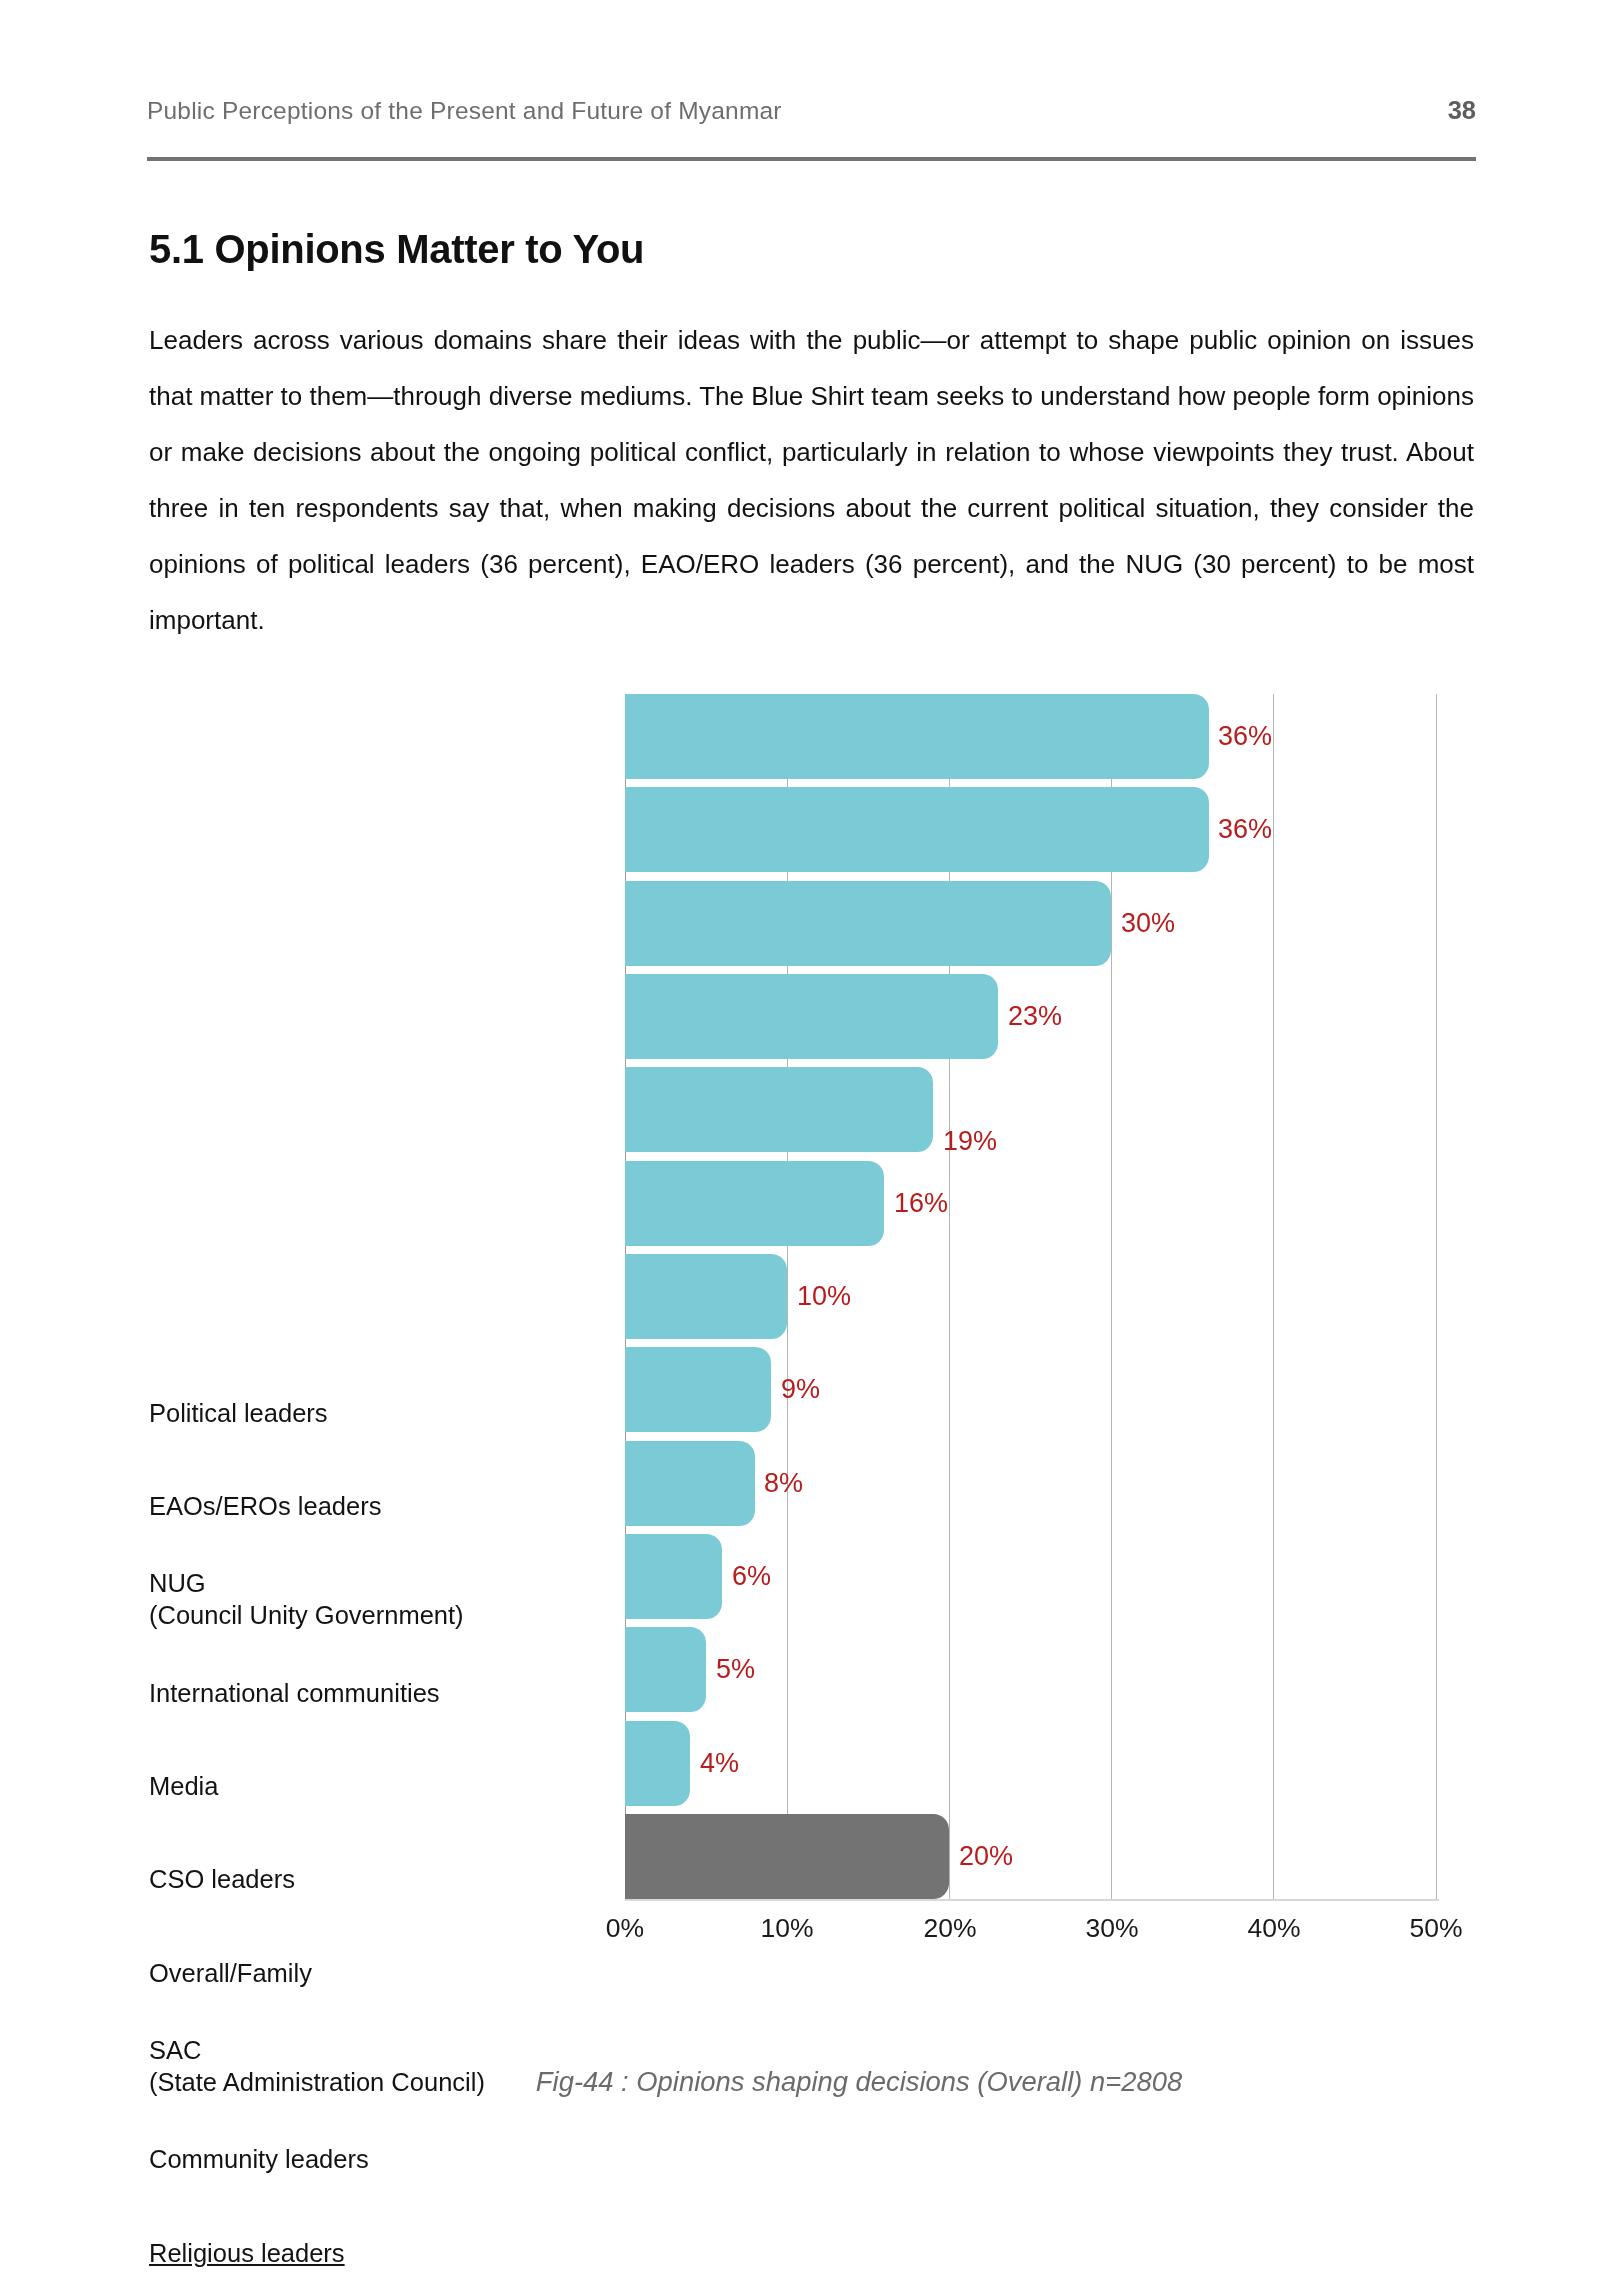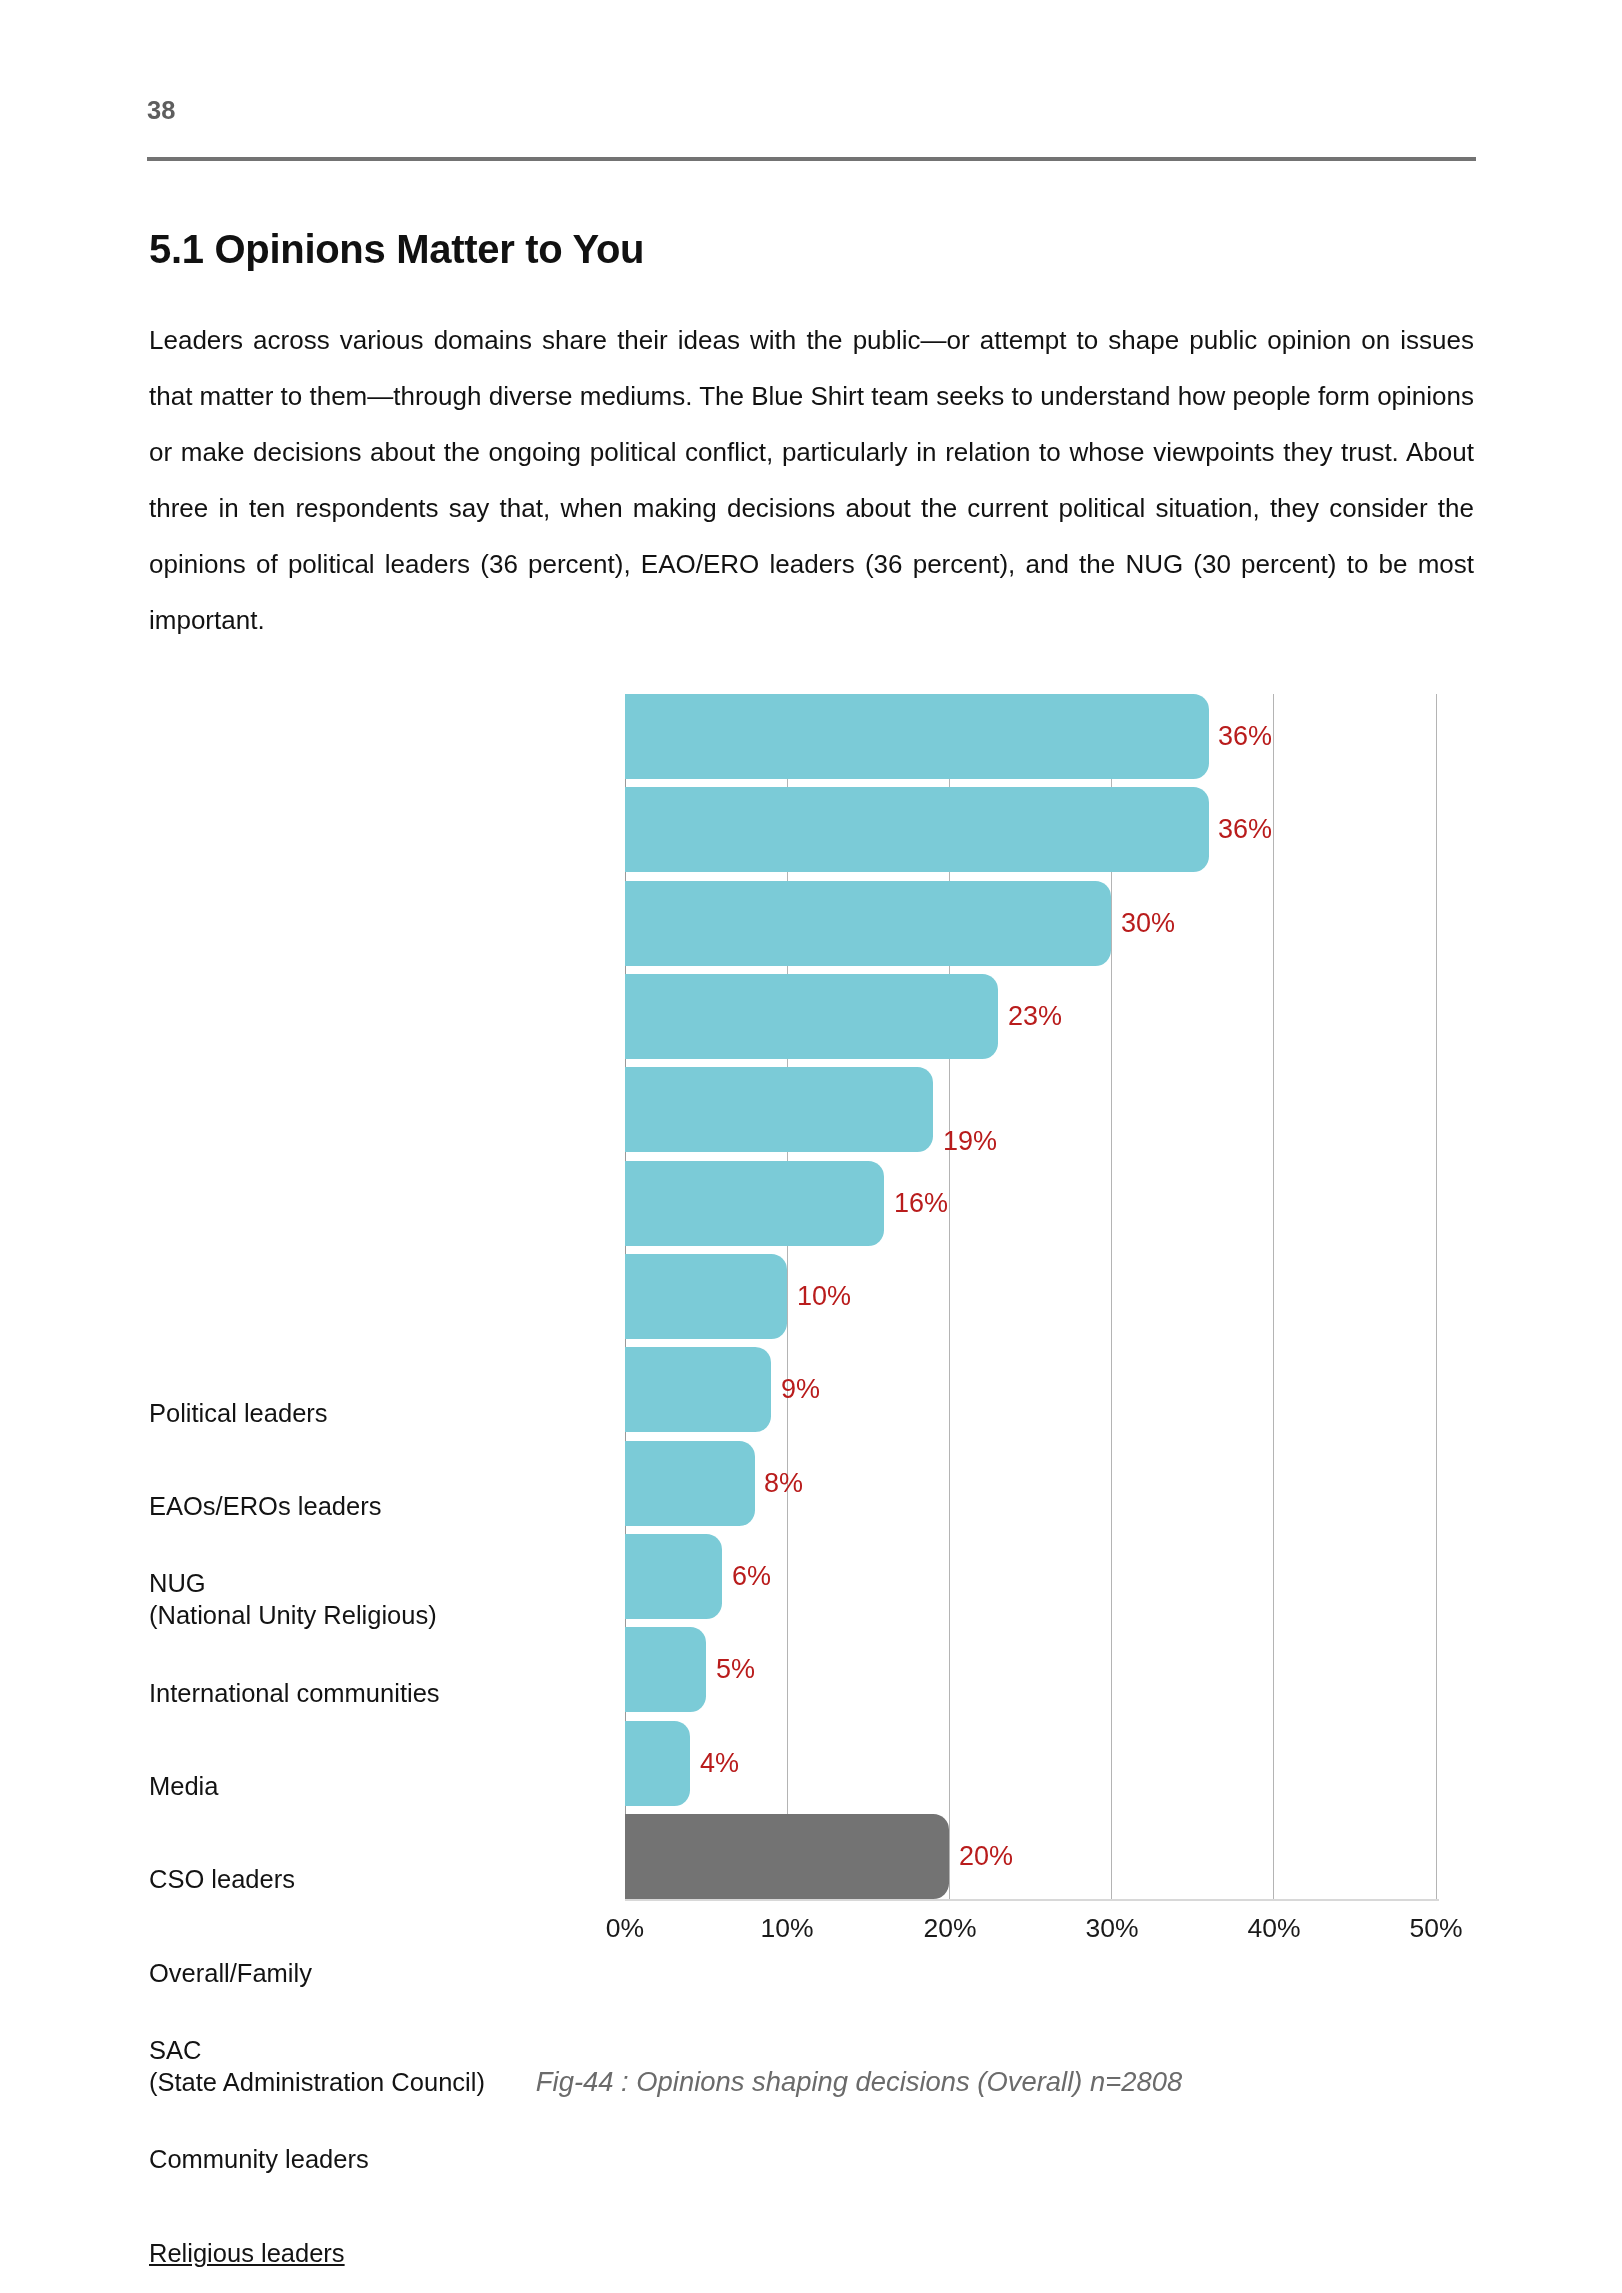--- a/index.html
+++ b/index.html
@@ -172,20 +172,21 @@
     color: #6b6b6b;
     padding-left: 48px;
   }
 </style>
 </head>
 <body>
 
 <div class="page">
 
   <div class="header">
+    <div class="header-title">Public Perceptions of the Present and Future of Myanmar</div>
     <div class="header-page">38</div>
   </div>
   <div class="header-rule"></div>
 
   <div class="section-heading">5.1 Opinions Matter to You</div>
 
   <div class="body-copy">Leaders across various domains share their ideas with the public—or attempt to shape public opinion on issues that matter to them—through diverse mediums. The Blue Shirt team seeks to understand how people form opinions or make decisions about the ongoing political conflict, particularly in relation to whose viewpoints they trust. About three in ten respondents say that, when making decisions about the current political situation, they consider the opinions of political leaders (36 percent), EAO/ERO leaders (36 percent), and the NUG (30 percent) to be most important.</div>
 
   <div class="chart">
     <div class="plot-area">
@@ -250,21 +251,21 @@
             <div class="bar dk" style="width: 324px; background: rgb(115, 115, 115);"></div>
             <div class="bar-value" style="left: 334px;">20%</div>
           </div>
         </div>
     </div>
     <div class="axis-baseline"></div>
     <div class="cat-labels">
         <div class="cat-label" style="top: 721px;">Political leaders</div>
         <div class="cat-label" style="top: 814px;">EAOs/EROs leaders</div>
         <div class="cat-label" style="top: 891px;">NUG
-(National Unity Religious)</div>
+(Council Unity Government)</div>
         <div class="cat-label" style="top: 1001px;">International communities</div>
         <div class="cat-label" style="top: 1094px;">Media</div>
         <div class="cat-label" style="top: 1187px;">CSO leaders</div>
         <div class="cat-label" style="top: 1281px;">Overall/Family</div>
         <div class="cat-label" style="top: 1358px;">SAC
 (State Administration Council)</div>
         <div class="cat-label" style="top: 1467px;">Community leaders</div>
         <div class="cat-label" style="top: 1561px; text-decoration: underline;">Religious leaders</div>
       </div>
     <div class="ticks">

